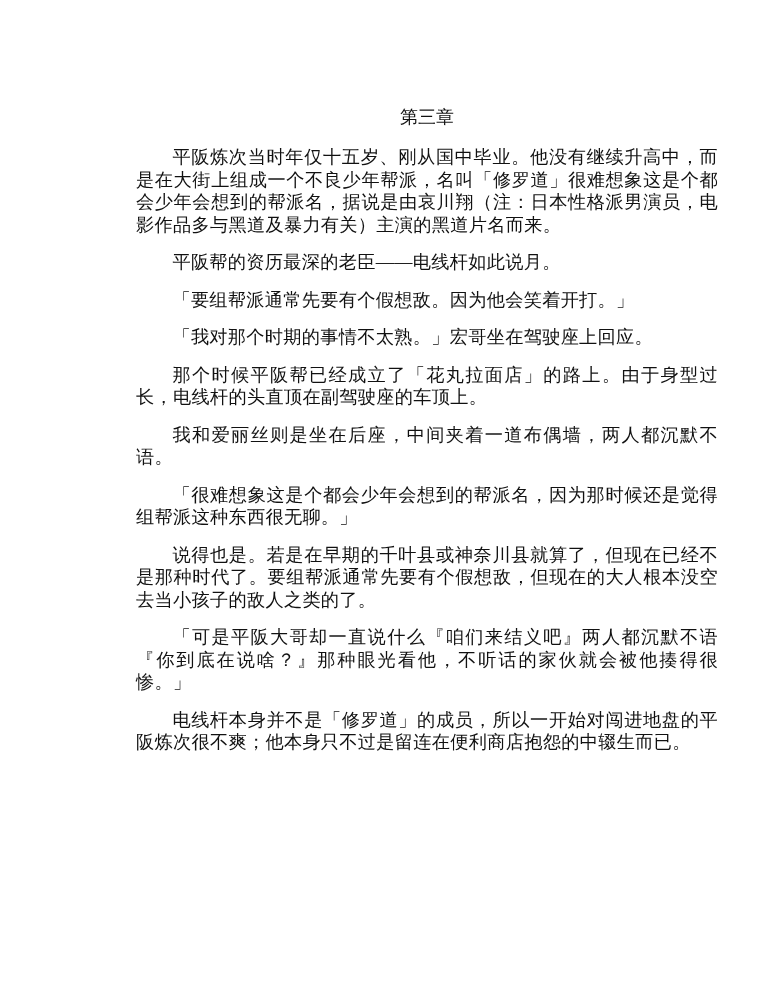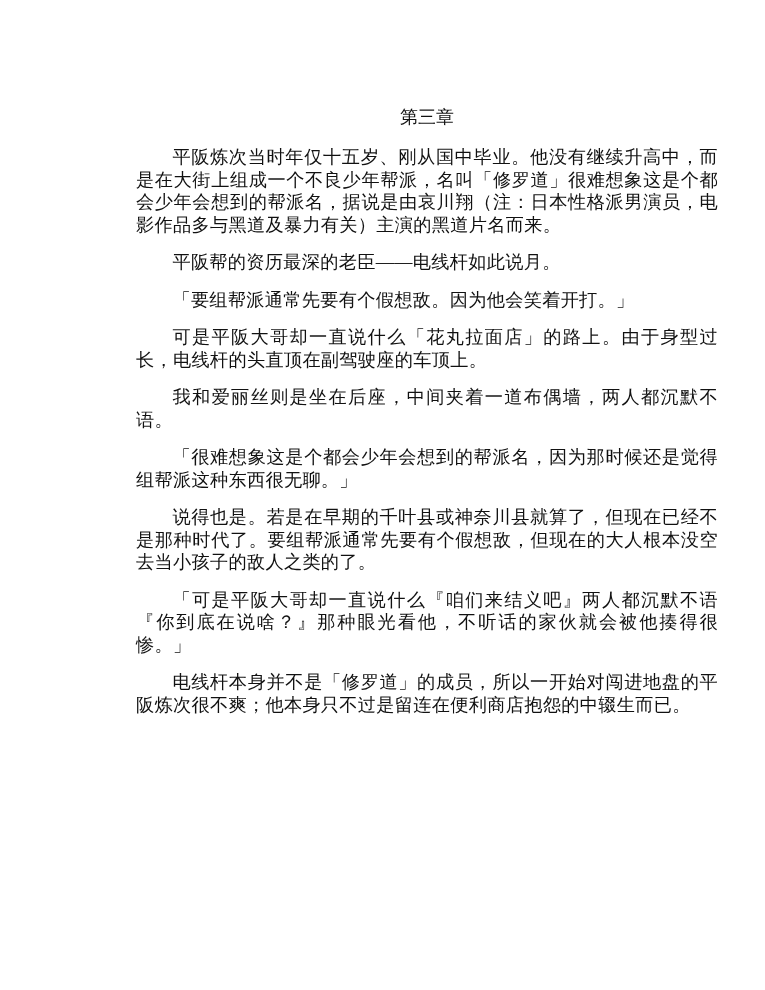--- a/index.html
+++ b/index.html
@@ -13,19 +13,20 @@
     .para { margin: 0 0 15px 0; text-indent: 2em; text-align: justify; letter-spacing: 0.3px; }
   </style>
 </head>
 <body>
 
 <div class="page">
   <div class="title">第三章</div>
   <p class="para">平阪炼次当时年仅十五岁、刚从国中毕业。他没有继续升高中，而是在大街上组成一个不良少年帮派，名叫「修罗道」很难想象这是个都会少年会想到的帮派名，据说是由哀川翔（注：日本性格派男演员，电影作品多与黑道及暴力有关）主演的黑道片名而来。</p>
   <p class="para">平阪帮的资历最深的老臣——电线杆如此说月。</p>
   <p class="para">「要组帮派通常先要有个假想敌。因为他会笑着开打。」</p>
-  <p class="para">可是平阪大哥却一直说什么「花丸拉面店」的路上。由于身型过长，电线杆的头直顶在副驾驶座的车顶上。</p>
+  <p class="para">「我对那个时期的事情不太熟。」宏哥坐在驾驶座上回应。</p>
+  <p class="para">那个时候平阪帮已经成立了「花丸拉面店」的路上。由于身型过长，电线杆的头直顶在副驾驶座的车顶上。</p>
   <p class="para">我和爱丽丝则是坐在后座，中间夹着一道布偶墙，两人都沉默不语。</p>
   <p class="para">「很难想象这是个都会少年会想到的帮派名，因为那时候还是觉得组帮派这种东西很无聊。」</p>
   <p class="para">说得也是。若是在早期的千叶县或神奈川县就算了，但现在已经不是那种时代了。要组帮派通常先要有个假想敌，但现在的大人根本没空去当小孩子的敌人之类的了。</p>
   <p class="para">「可是平阪大哥却一直说什么『咱们来结义吧』两人都沉默不语『你到底在说啥？』那种眼光看他，不听话的家伙就会被他揍得很惨。」</p>
   <p class="para">电线杆本身并不是「修罗道」的成员，所以一开始对闯进地盘的平阪炼次很不爽；他本身只不过是留连在便利商店抱怨的中辍生而已。</p>
 </div>
 
 </body></html>

